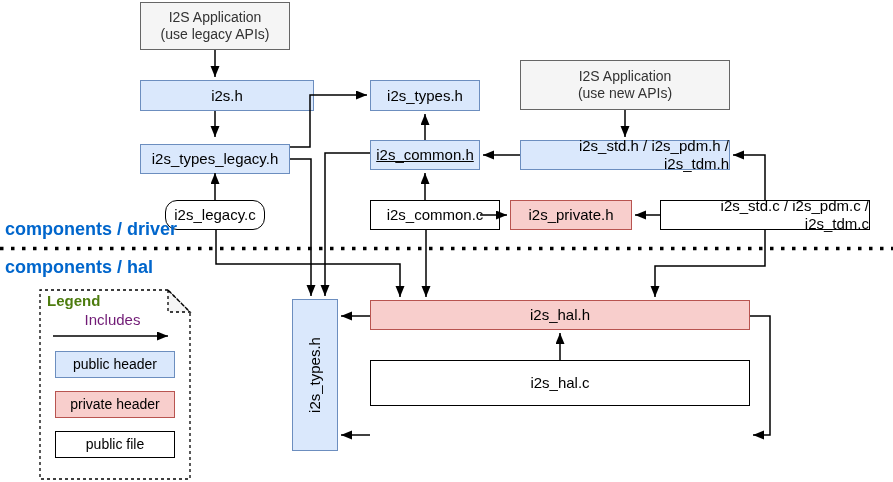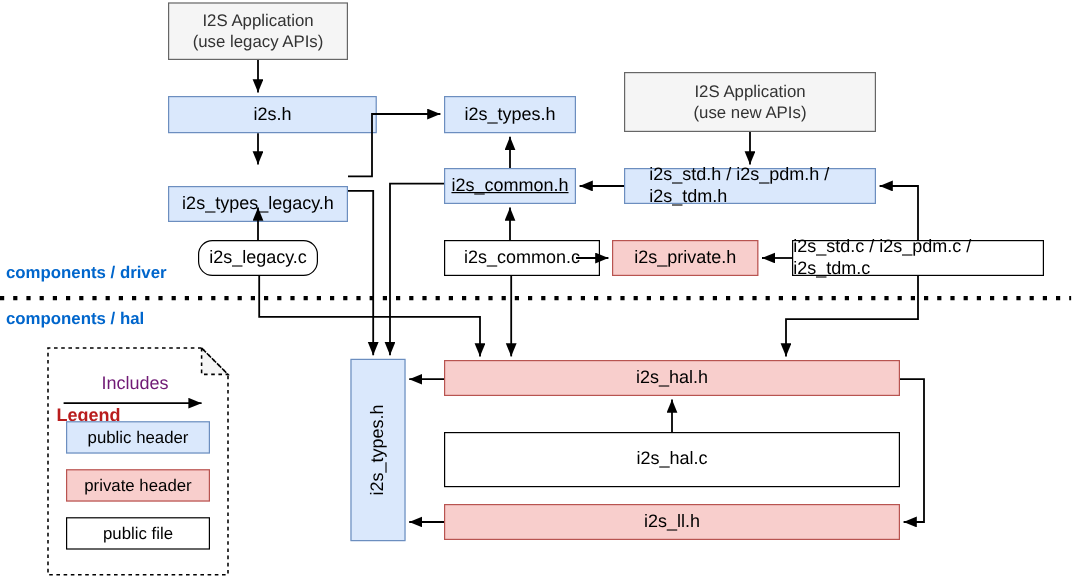--- a/index.html
+++ b/index.html
@@ -10,32 +10,32 @@
     --section-label:#0066cc; --line:#000000;
   }
   html,body{margin:0;padding:0;background:#ffffff;}
   #canvas{
     position:relative; width:893px; height:482px; background:#ffffff;
     font-family:"Liberation Sans", sans-serif; overflow:hidden;
   }
   .box{
     position:absolute; box-sizing:border-box;
     display:flex; align-items:center; justify-content:center;
-    font-size:15px; color:#000; text-align:left; line-height:1.2;
+    font-size:15px; color:#000; text-align:right; line-height:1.2;
   }
   .blue  {background:var(--public-fill);  border:1.5px solid var(--public-stroke);}
   .pink  {background:var(--private-fill); border:1.5px solid var(--private-stroke);}
   .white {background:var(--source-fill);  border:1.5px solid var(--source-stroke);}
   .gray  {background:var(--app-fill);     border:1.5px solid var(--app-stroke); color:#333; font-size:14px; flex-direction:column;}
   .vert span{transform:rotate(-90deg); white-space:nowrap;}
   .section-label{
-    position:absolute; left:5px; font-weight:bold; font-size:14px;
+    position:absolute; left:5px; font-weight:bold; font-size:18px;
     color:var(--section-label); white-space:nowrap;
   }
-  .legend-title{position:absolute; left:47px; top:292px; font-weight:bold; font-size:15px; color:#b91c1c;margin-top:46px;}
+  .legend-title{position:absolute; left:47px; top:292px; font-weight:bold; font-size:15px; color:#4d7c0f;}
   .legend-includes{position:absolute; left:50px; top:311px; width:125px; text-align:center; font-size:15px; color:#701a75;}
   .legend-box{position:absolute; left:55px; width:120px; height:27px; font-size:14px;}
   svg.overlay{position:absolute; left:0; top:0; z-index:5; pointer-events:none;}
   .edge{stroke:var(--line); stroke-width:1.5; fill:none;}
   .dots{stroke:var(--line); stroke-width:3.5; fill:none;}
   .legend-border{stroke:#000; stroke-width:1.3; fill:none; stroke-dasharray:3 3;}
   .legend-fold{stroke:#000; stroke-width:1.3; fill:#f5f5f5; stroke-dasharray:3 3;}
 </style>
 </head>
 <body>
@@ -44,21 +44,21 @@
 
   <div class="box gray" style="left:140px; top:2px; width:150px; height:48px;">
     <div>I2S Application</div>
     <div>(use legacy APIs)</div>
   </div>
 
   <div class="box blue" style="left:140px; top:80px; width:174px; height:31px;">
     <span>i2s.h</span>
   </div>
 
-  <div class="box blue" style="left:140px; top:155px; width:150px; height:30px;">
+  <div class="box blue" style="left:140px; top:144px; width:150px; height:30px;">
     <span>i2s_types_legacy.h</span>
   </div>
 
   <div class="box white" style="left:165px; top:200px; width:100px; height:30px;border-radius:12px;">
     <span>i2s_legacy.c</span>
   </div>
 
   <div class="box blue" style="left:370px; top:80px; width:110px; height:31px;">
     <span>i2s_types.h</span>
   </div>
@@ -96,23 +96,20 @@
   </div>
 
   <div class="box pink" style="left:370px; top:300px; width:380px; height:30px;">
     <span>i2s_hal.h</span>
   </div>
 
   <div class="box white" style="left:370px; top:360px; width:380px; height:46px;">
     <span>i2s_hal.c</span>
   </div>
 
-  <div class="box pink" style="left:370px; top:420px; width:380px; height:30px;">
-    <span>i2s_ll.h</span>
-  </div>
 
   <div class="legend-title">Legend</div>
   <div class="legend-includes">Includes</div>
   <div class="box pink legend-box" style="top:391px;">
     <span>private header</span>
   </div>
   <div class="box blue legend-box" style="top:351px;">
     <span>public header</span>
   </div>
   <div class="box white legend-box" style="top:431px;">

